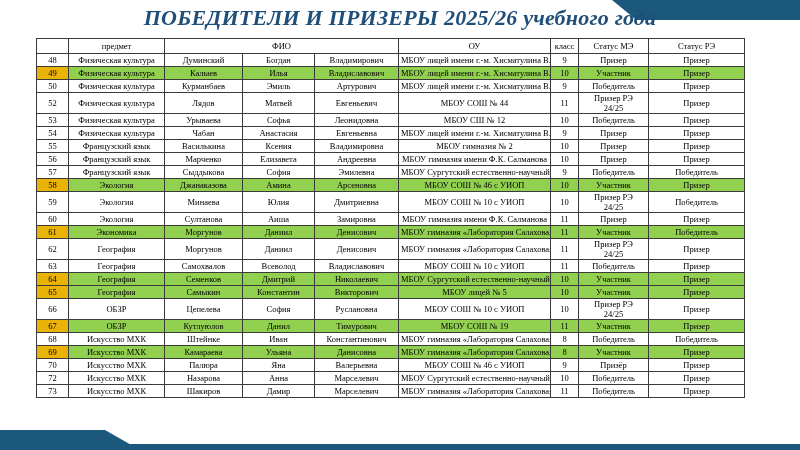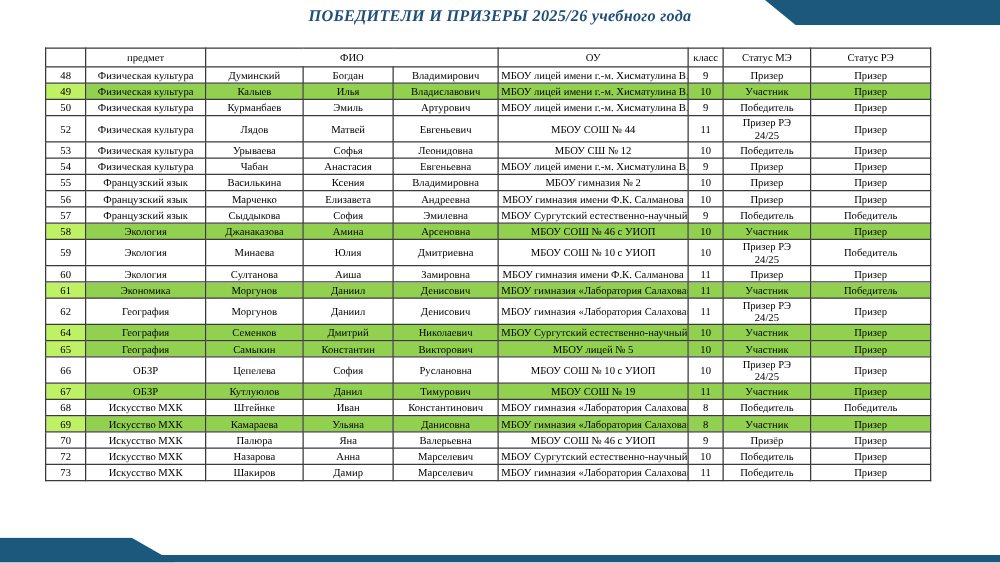--- a/index.html
+++ b/index.html
@@ -18,41 +18,41 @@
     background:#1B587C;
     clip-path:polygon(0 0, 75% 0, 100% 100%, 0 100%);
   }
   .bottom-strip {
     position:absolute; left:0; top:444px; width:800px; height:6px;
     background:#1B587C;
   }
   .slide-title {
     position:absolute; top:5px; left:0; right:0;
     text-align:center;
-    font-size:13px; font-weight:bold; font-style:italic;
+    font-size:22px; font-weight:bold; font-style:italic;
     color:#1F4E79;
     letter-spacing:0.2px;
   }
   table.results {
     position:absolute; left:36px; top:38px; width:708px;
     border-collapse:collapse; table-layout:fixed;
   }
   table.results th, table.results td {
     border:1px solid #3a3a3a;
     font-size:8.5px; font-weight:normal; color:#000;
     text-align:center; vertical-align:middle;
     padding:0 2px; line-height:1.18;
     overflow:hidden;
   }
   table.results th { height:14px;margin-left:20px; }
   table.results td { height:12px; }
   td.school { font-size:8px; white-space:nowrap; }
   td.status-me { white-space:pre-line; }
   tr.hl td { background:#92D050; }
-  tr.hl td.num { background:#bef264; }
+  tr.hl td.num { background:#eab308; }
 </style>
 </head>
 <body>
 
 <div class="corner-top-right"></div>
 <div class="corner-bottom-left"></div>
 <div class="bottom-strip"></div>
 
 <div class="slide-title">ПОБЕДИТЕЛИ И ПРИЗЕРЫ 2025/26 учебного года</div>
 
@@ -230,20 +230,31 @@
         <td class="subject">География</td>
         <td class="surname">Моргунов</td>
         <td class="name">Даниил</td>
         <td class="patronymic">Денисович</td>
         <td class="school">МБОУ гимназия «Лаборатория Салахова»</td>
         <td class="grade">11</td>
         <td class="status-me">Призер РЭ
 24/25</td>
         <td class="status-re">Призер</td>
       </tr>
+      <tr>
+        <td class="num">63</td>
+        <td class="subject">География</td>
+        <td class="surname">Самохвалов</td>
+        <td class="name">Всеволод</td>
+        <td class="patronymic">Владиславович</td>
+        <td class="school">МБОУ СОШ № 10 с УИОП</td>
+        <td class="grade">11</td>
+        <td class="status-me">Победитель</td>
+        <td class="status-re">Призер</td>
+      </tr>
       <tr class="hl">
         <td class="num">64</td>
         <td class="subject">География</td>
         <td class="surname">Семенков</td>
         <td class="name">Дмитрий</td>
         <td class="patronymic">Николаевич</td>
         <td class="school">МБОУ Сургутский естественно-научный лицей</td>
         <td class="grade">10</td>
         <td class="status-me">Участник</td>
         <td class="status-re">Призер</td>

